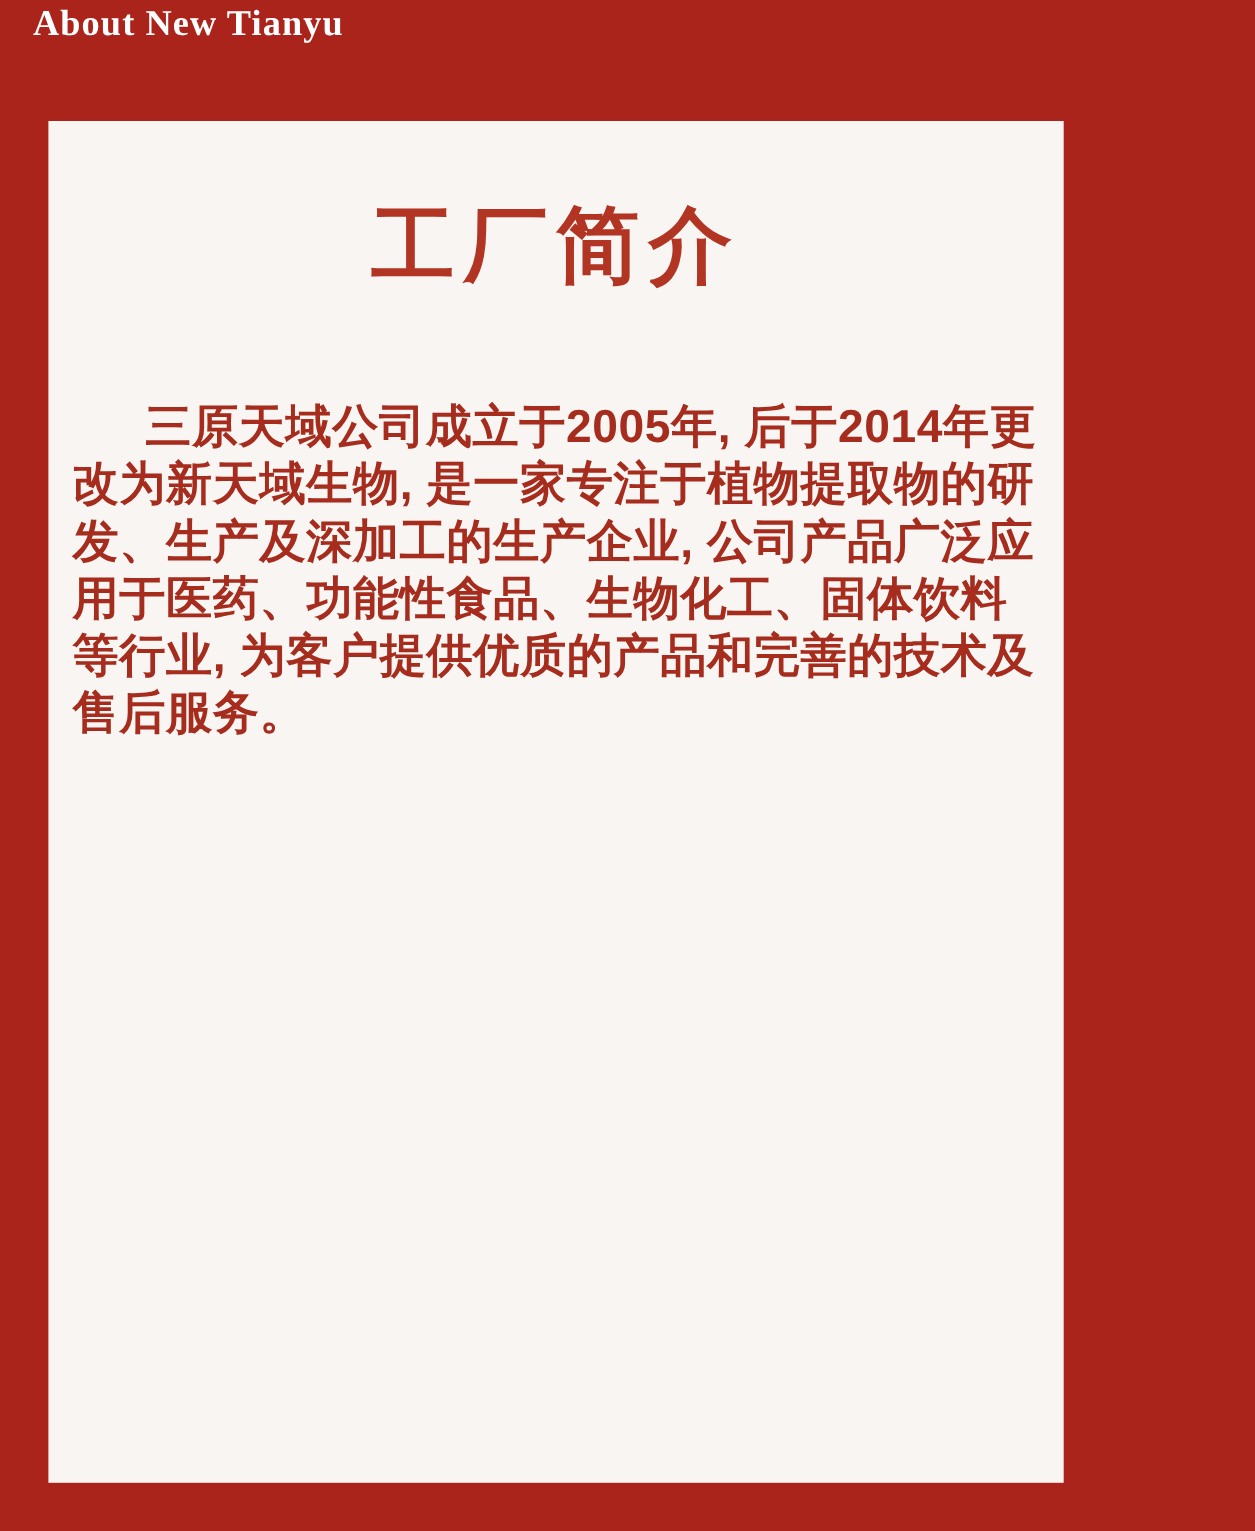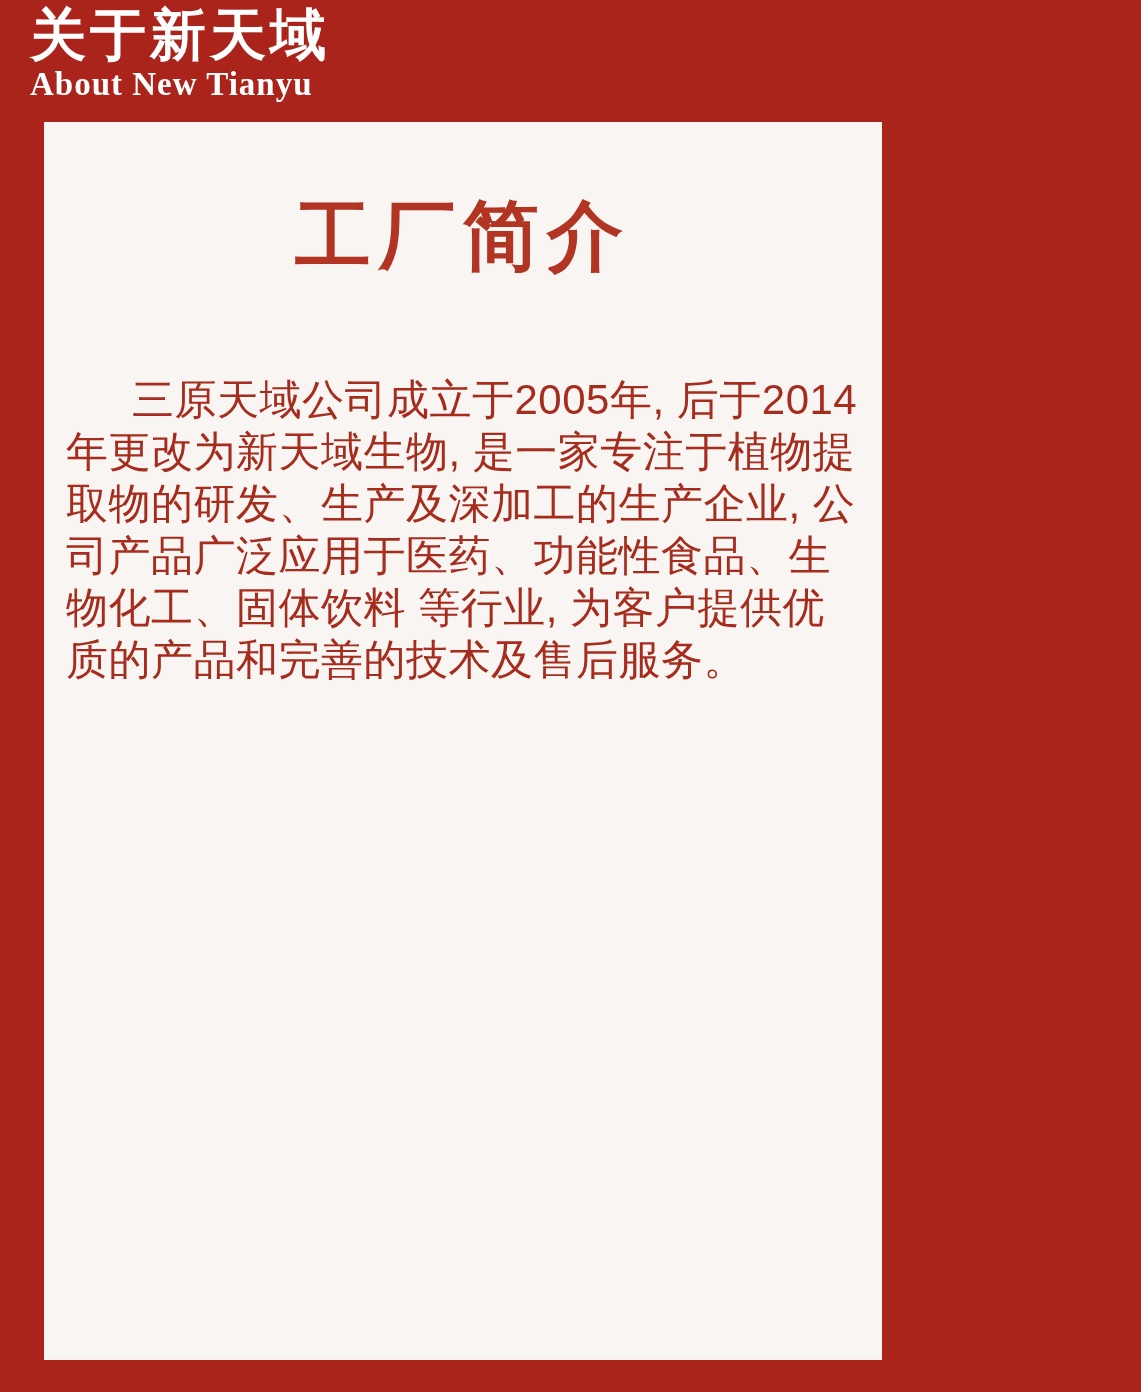--- a/index.html
+++ b/index.html
@@ -33,53 +33,52 @@
     font-size: 33px;
     line-height: 36px;
     font-weight: bold;
     letter-spacing: 1px;
     color: #ffffff;
     font-family: Liberation Serif, serif;
   }
   .content-card {
     position: absolute;
     left: 44px;
-    top: 122px;
-    width: 838px;
+    top: 110px;
+    width: 923px;
     height: 1238px;
     background: #f8f5f2;
   }
   .card-title {
     margin: 72px 0 0 0;
     text-align: center;
     font-size: 76px;
     line-height: 84px;
     font-weight: bold;
     letter-spacing: 8px;
     color: #b23423;
   }
   .card-paragraph {
     margin: 0 22px;
     font-size: 42px;
     line-height: 52px;
-    font-weight: normal;
+    font-weight: bold;
     color: #a62c1e;
     text-indent: 66px;
     text-align: left;
     letter-spacing: 0.5px;
   }
   .paragraph-company-history   { margin-top: 96px;  }
   .paragraph-production-base   { margin-top: 118px; }
   .paragraph-company-philosophy{ margin-top: 92px;  }
 </style>
 </head>
 <body>
 
 <header class="page-header">
-  <h1 class="header-title-zh">关于新天域</h1>
   <div class="header-title-en">About New Tianyu</div>
 </header>
 
 <main class="content-card">
   <h2 class="card-title">工厂简介</h2>
 
   <p class="card-paragraph paragraph-company-history">三原天域公司成立于2005年, 后于2014年更改为新天域生物, 是一家专注于植物提取物的研发、生产及深加工的生产企业, 公司产品广泛应用于医药、功能性食品、生物化工、固体饮料 等行业, 为客户提供优质的产品和完善的技术及售后服务。</p>
 
 
 </main>

